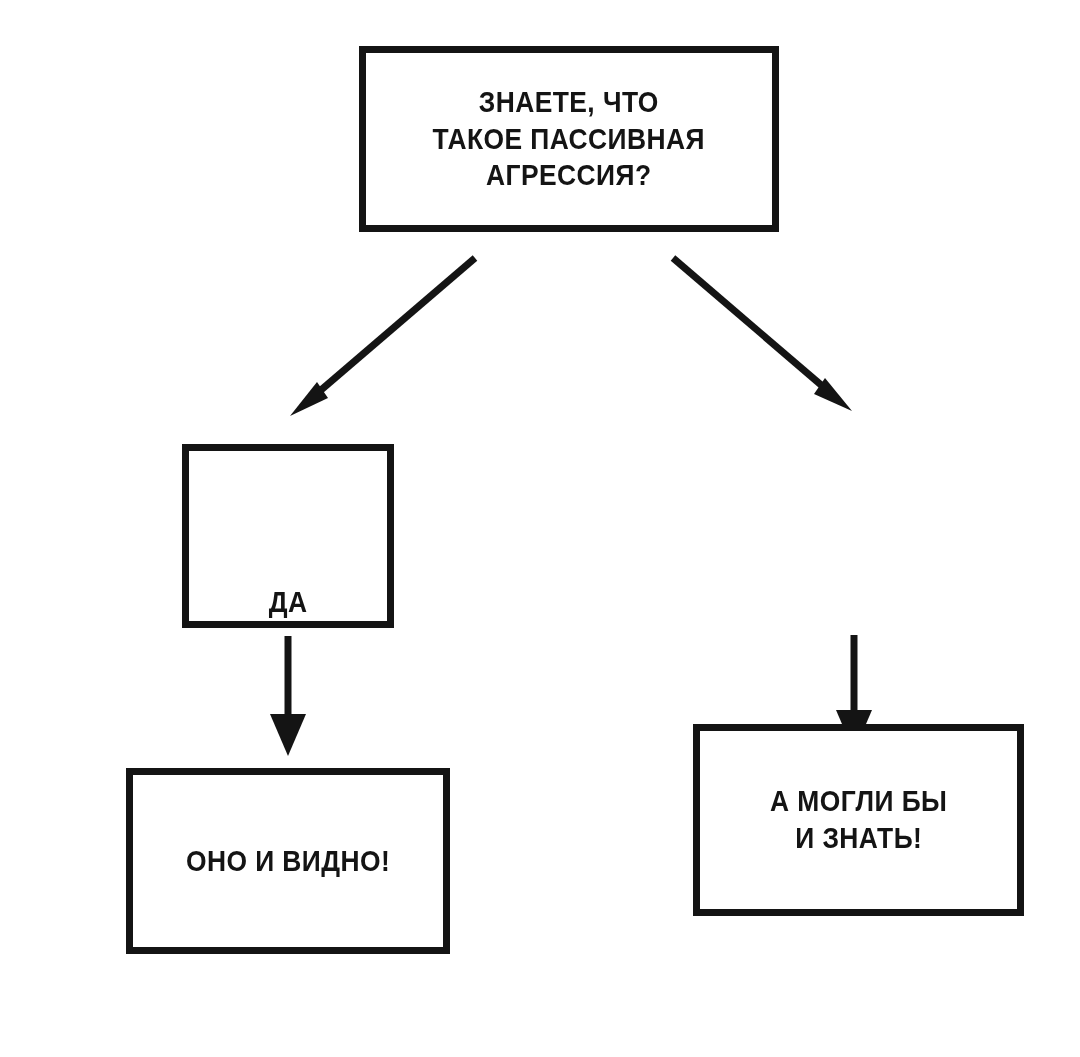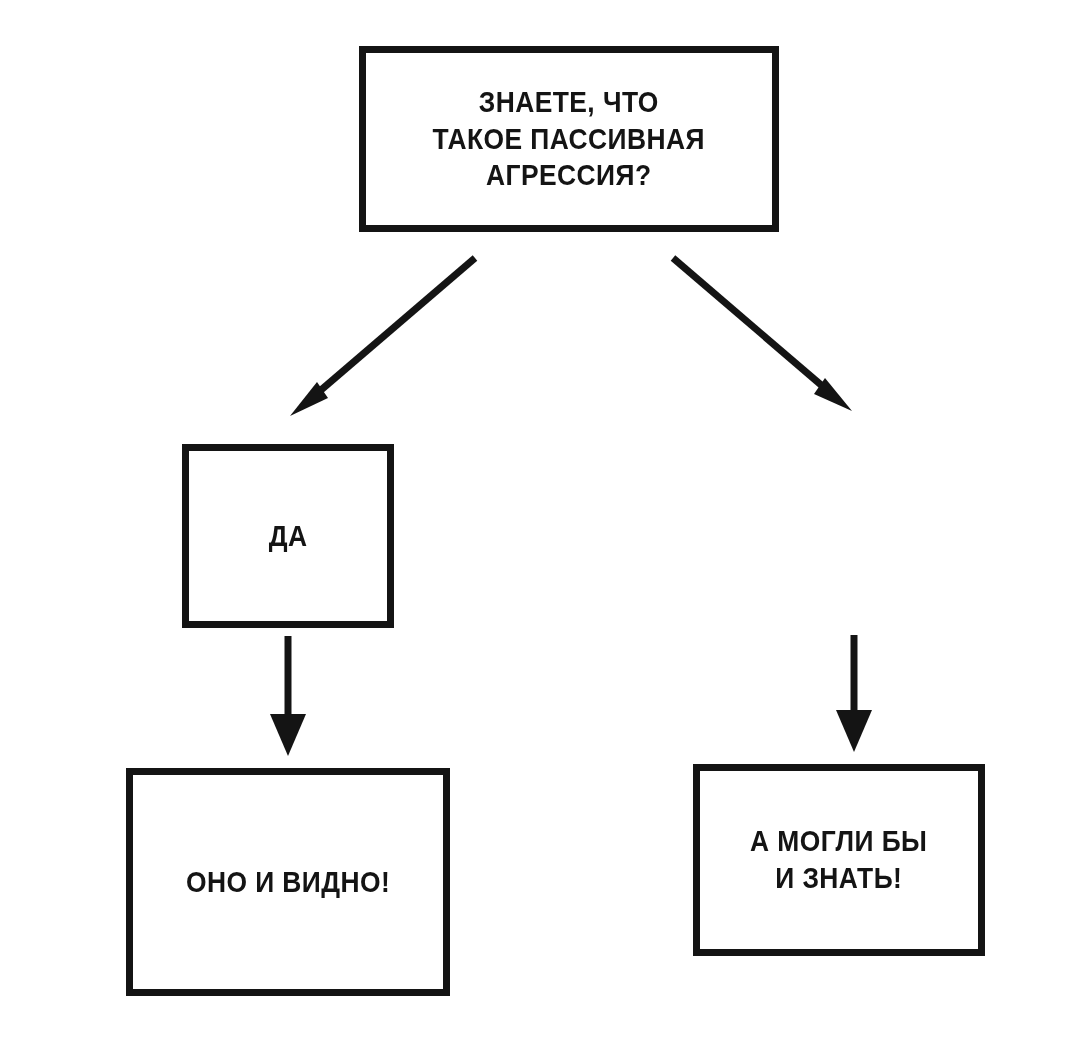--- a/index.html
+++ b/index.html
@@ -51,49 +51,50 @@
   }
   #node-question .node-text {
     font-size: 30px;
   }
   
   #node-yes {
     left: 150px;
     top: 444px;
     width: 212px;
     height: 184px;
+    align-items: flex-end;
   }
   #node-yes .node-text {
     font-size: 30px;
   }
   
   #node-no {
     left: 716px;
     top: 441px;
     width: 210px;
     height: 186px;
   }
   #node-no .node-text {
     font-size: 30px;
   }
   
   #node-yes-result {
     left: 94px;
     top: 768px;
     width: 324px;
-    height: 228px;
+    height: 186px;
   }
   #node-yes-result .node-text {
     font-size: 30px;
   }
   
   #node-no-result {
     left: 661px;
-    top: 764px;
-    width: 292px;
+    top: 724px;
+    width: 331px;
     height: 192px;
   }
   #node-no-result .node-text {
     font-size: 30px;
   }
   .edge-layer {
     position: absolute;
     left: 0;
     top: 0;
     width: 1080px;

